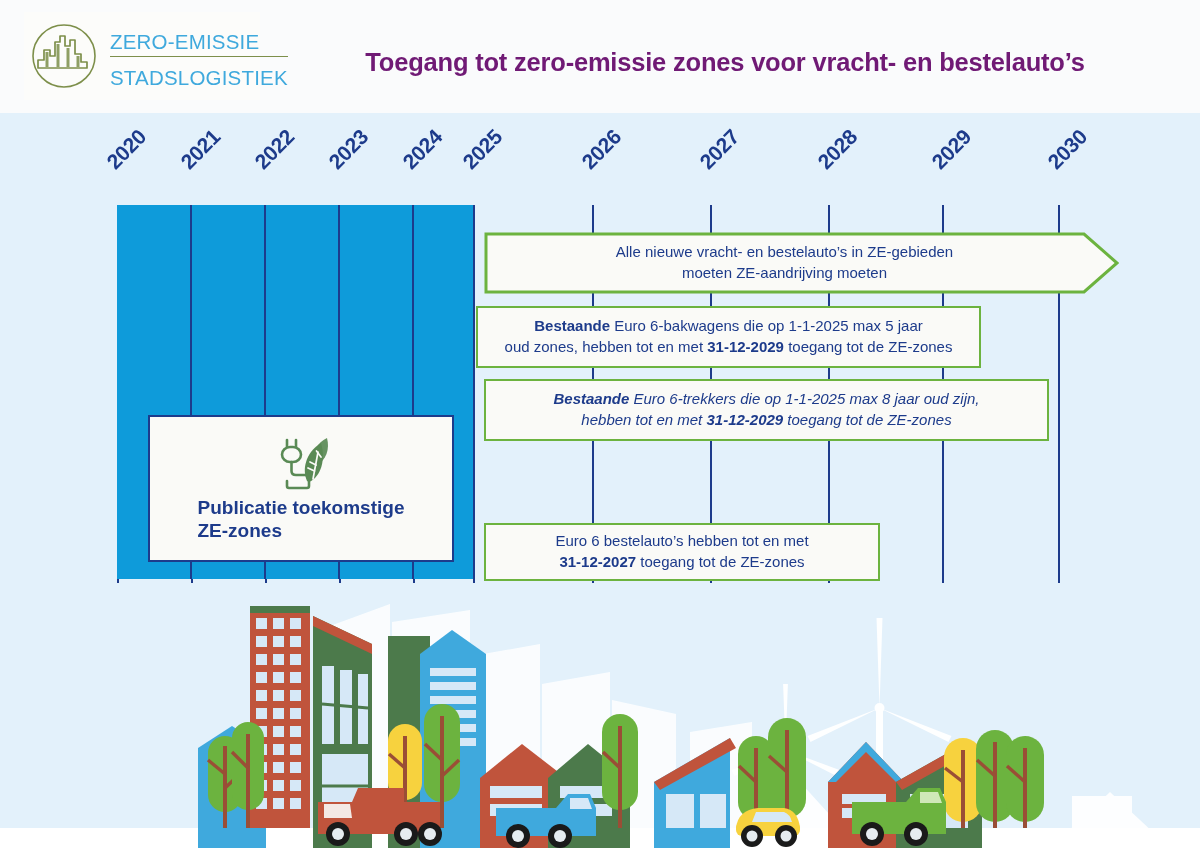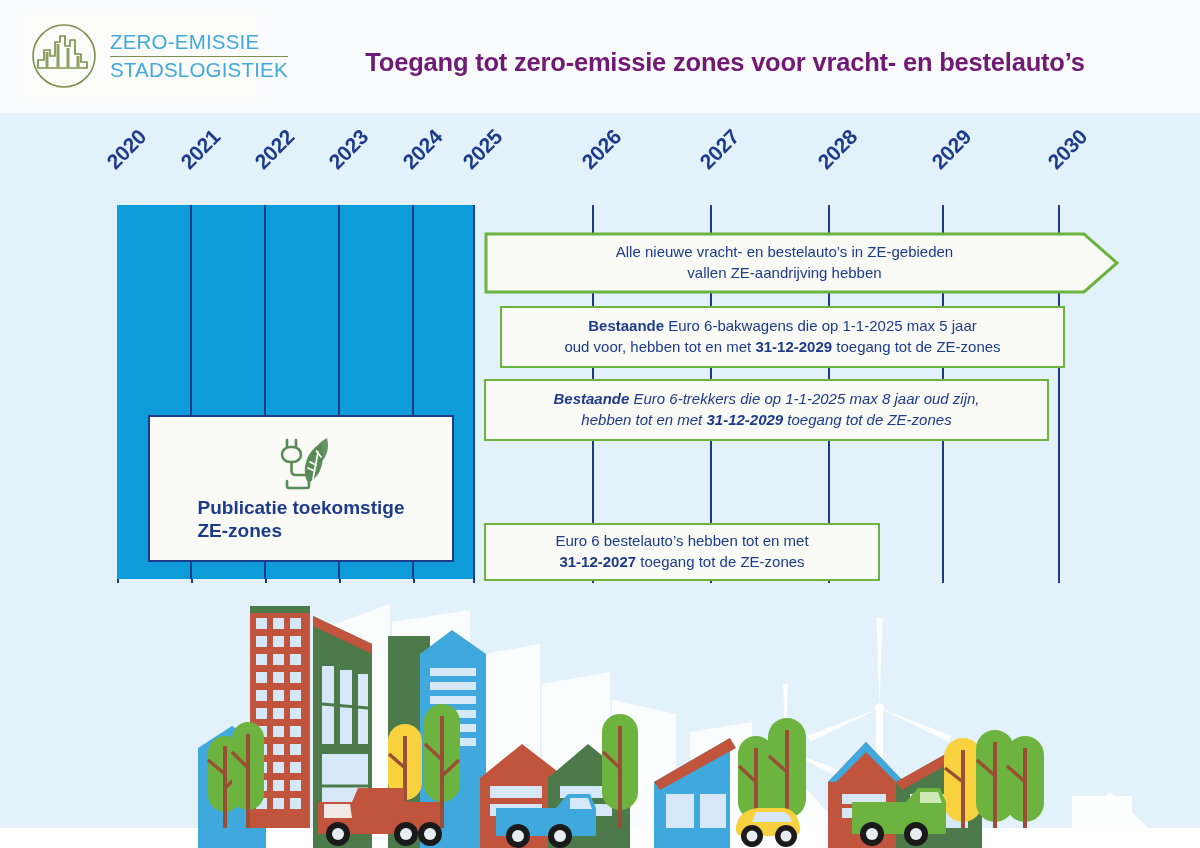--- a/index.html
+++ b/index.html
@@ -27,20 +27,21 @@
     display: flex; align-items: center; gap: 6px;
     background: #fcfcfa;
   }
   #logo-mark { width: 80px; height: 80px; flex: 0 0 80px; }
   #logo-text { display: flex; flex-direction: column; line-height: 1.0; }
   .logo-line {
     color: #3fa9dd;
     font-size: 20.5px;
     letter-spacing: .2px;
     font-family: "Liberation Sans", sans-serif;
+    margin-top: 8px;
   }
   #logo-line1 { padding-bottom: 3px; border-bottom: 1.6px solid #7d8f4a; }
   #logo-line2 { padding-top: 3px; text-align: right; }
 
   #page-title {
     position: absolute; left: 330px; top: 48px;
     width: 790px;
     text-align: center;
     color: #701a75;
     font-size: 25.5px;
@@ -234,28 +235,28 @@
       <div id="pub-label">Publicatie toekomstige
 ZE-zones</div>
     </div>
 
     <div class="measure-box arrow" style="left:484px; top:119px; width:635px; height:62px;">
       <svg class="arrow-svg" width="635" height="62" viewBox="0 0 635 62" aria-hidden="true">
         <path d="M2,2 L600,2 L633,31 L600,60 L2,60 Z" fill="#fafaf7" stroke="#6cb33f" stroke-width="3"></path>
       </svg>
       <div class="arrow-text mtext">
         <span>Alle nieuwe vracht- en bestelauto’s in ZE-gebieden</span><br>
-        <span>vallen ZE-aandrijving hebben</span>
+        <span>moeten ZE-aandrijving moeten</span>
       </div>
     </div>
 
-    <div class="measure-box" style="left:500px; top:193px; width:565px; height:62px;justify-content:center;">
+    <div class="measure-box" style="left:476px; top:193px; width:505px; height:62px;justify-content:center;">
       <div class="mtext">
         <b>Bestaande</b><span> Euro 6-bakwagens die op 1-1-2025 max 5 jaar</span><br>
-        <span>oud voor, hebben tot en met </span><b>31-12-2029</b><span> toegang tot de ZE-zones</span>
+        <span>oud zones, hebben tot en met </span><b>31-12-2029</b><span> toegang tot de ZE-zones</span>
       </div>
     </div>
 
     <div class="measure-box" style="left:484px; top:266px; width:565px; height:62px;font-style:italic;">
       <div class="mtext">
         <b>Bestaande</b><span> Euro 6-trekkers die op 1-1-2025 max 8 jaar oud zijn,</span><br>
         <span>hebben tot en met </span><b>31-12-2029</b><span> toegang tot de ZE-zones</span>
       </div>
     </div>
 

